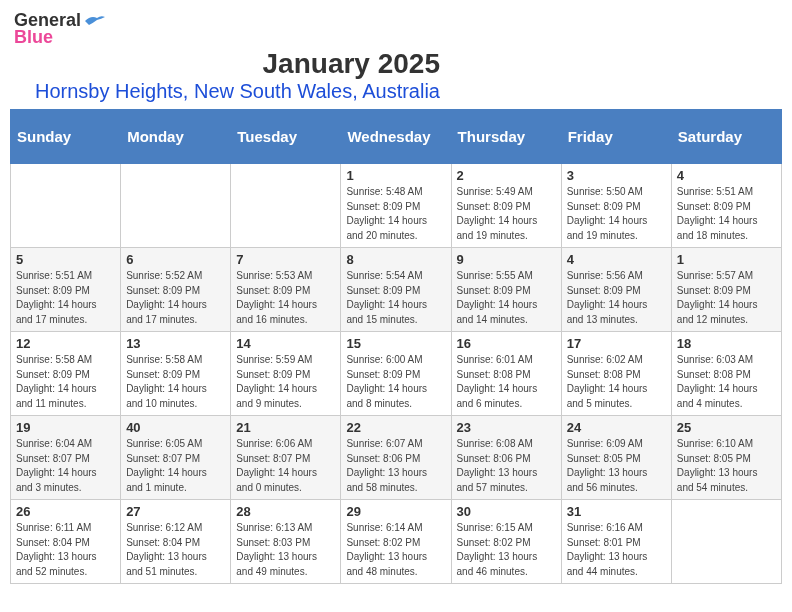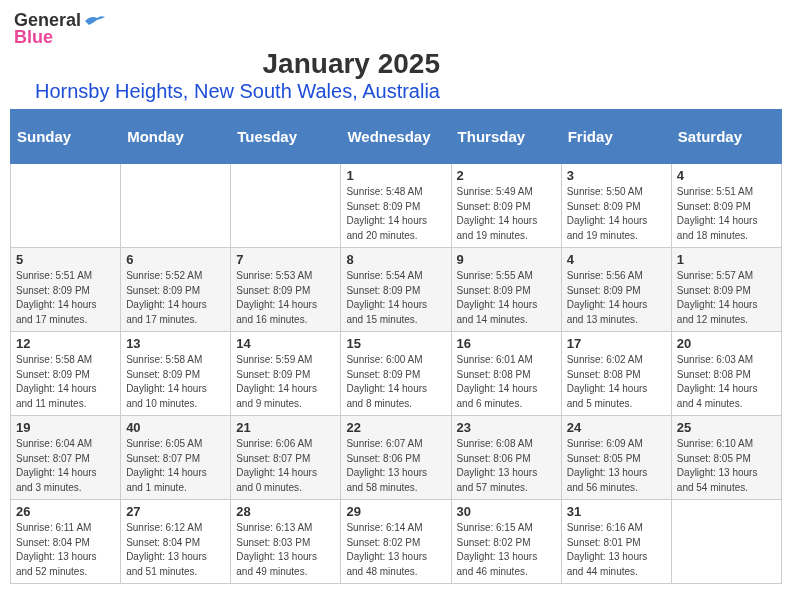--- a/index.html
+++ b/index.html
@@ -178,21 +178,21 @@
         </td>
         <td>
           <span class="day-num">16</span>
           <div class="day-detail">Sunrise: 6:01 AM<br>Sunset: 8:08 PM<br>Daylight: 14 hours<br>and 6 minutes.</div>
         </td>
         <td>
           <span class="day-num">17</span>
           <div class="day-detail">Sunrise: 6:02 AM<br>Sunset: 8:08 PM<br>Daylight: 14 hours<br>and 5 minutes.</div>
         </td>
         <td>
-          <span class="day-num">20</span>
+          <span class="day-num">18</span>
           <div class="day-detail">Sunrise: 6:03 AM<br>Sunset: 8:08 PM<br>Daylight: 14 hours<br>and 4 minutes.</div>
         </td>
       </tr>
       <tr>
         <td>
           <span class="day-num">19</span>
           <div class="day-detail">Sunrise: 6:04 AM<br>Sunset: 8:07 PM<br>Daylight: 14 hours<br>and 3 minutes.</div>
         </td>
         <td>
           <span class="day-num">40</span>

